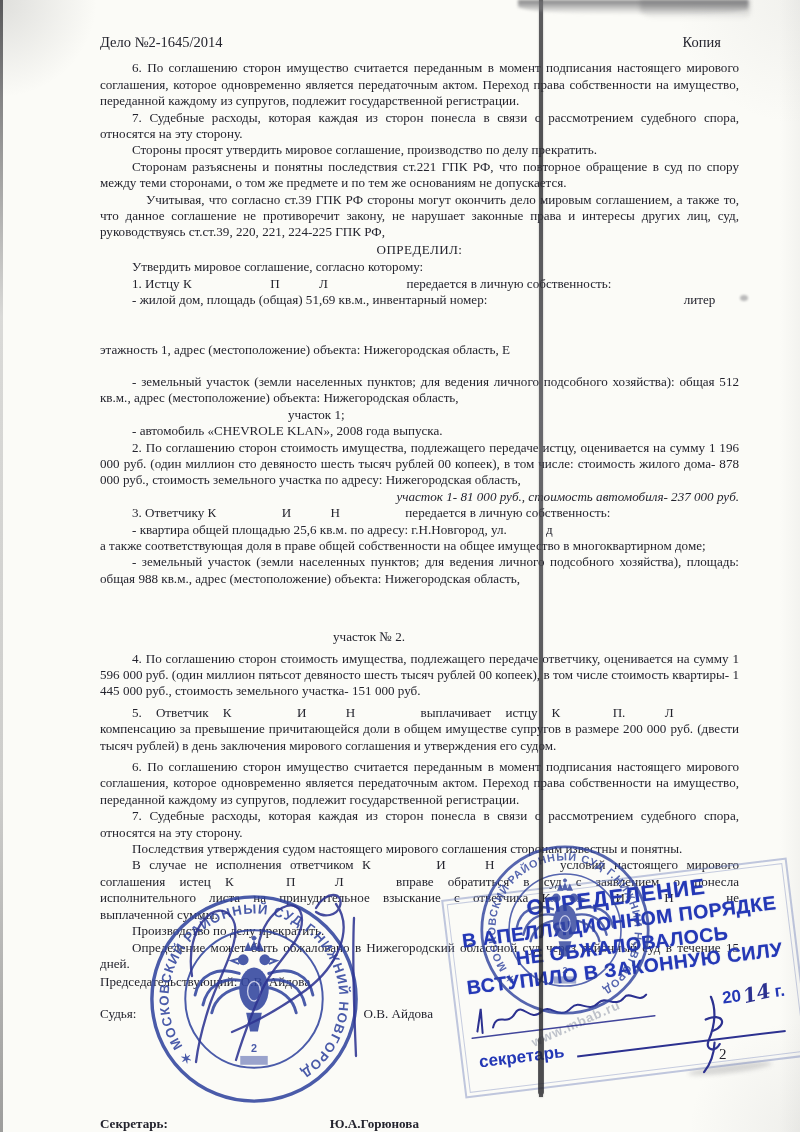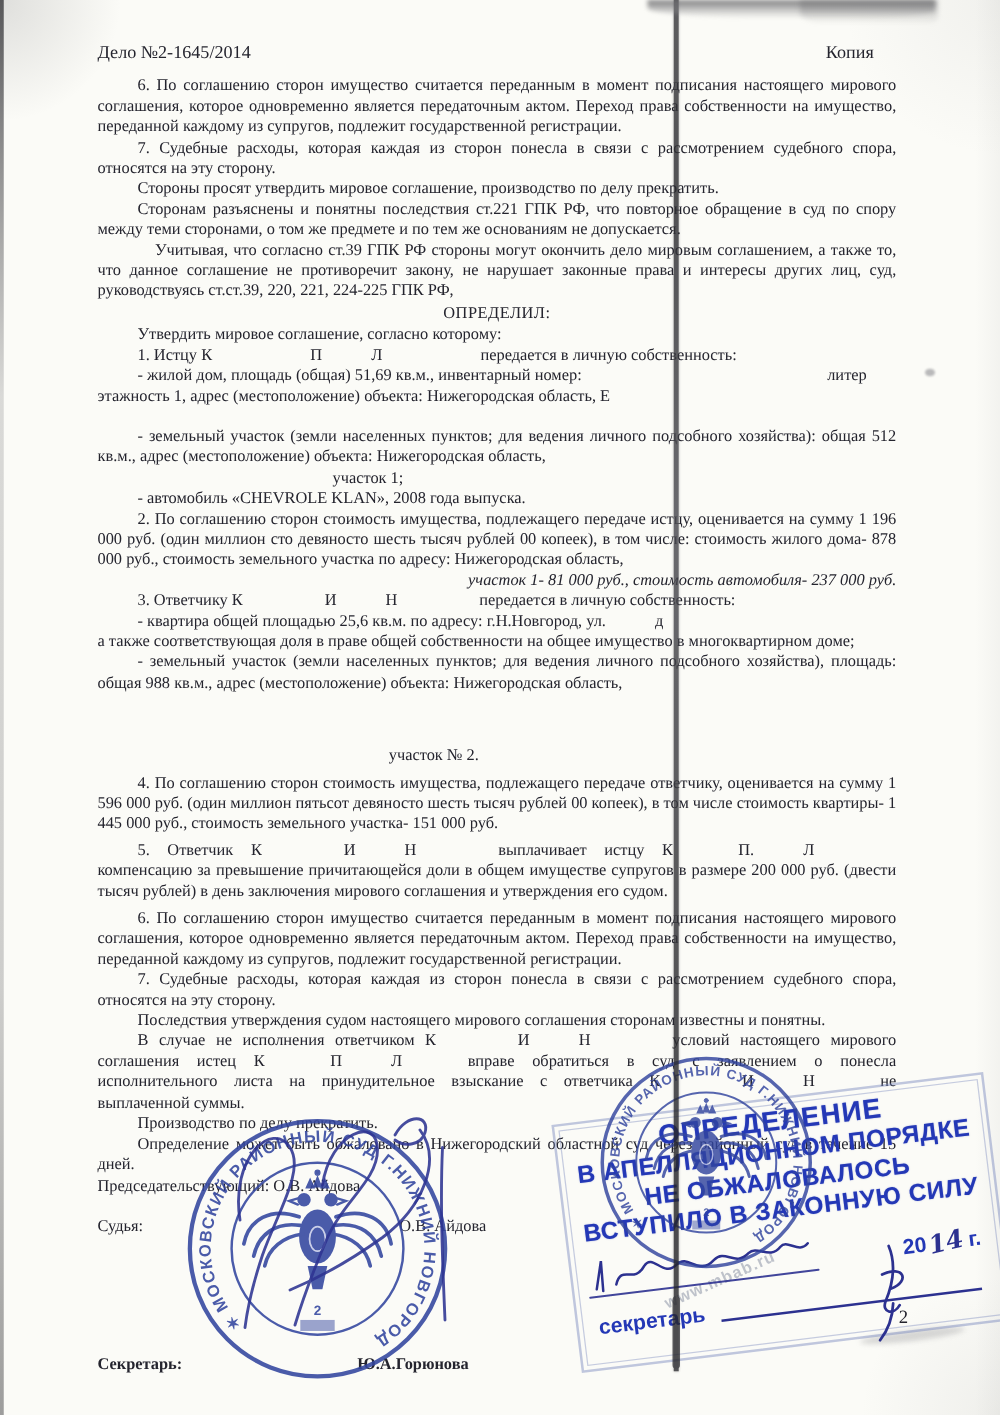--- a/index.html
+++ b/index.html
@@ -8,38 +8,38 @@
     background:
       radial-gradient(circle at 0% 0%, rgba(110,110,112,.20), transparent 7%),
       radial-gradient(circle at 100% 0%, rgba(150,150,150,.10), transparent 9%),
       radial-gradient(circle at 100% 100%, rgba(150,150,150,.12), transparent 8%),
       linear-gradient(to left, rgba(170,170,170,.10), transparent 2.5%),
       #fbfbf7;
     font-family:"Liberation Serif","DejaVu Serif",serif;
     color:#24242e;
   }
   
-  .content{position:absolute;left:78px;top:34px;width:639px;z-index:5;
+  .content{position:absolute;left:100px;top:34px;width:639px;z-index:5;
     font-size:13.1px;line-height:16.4px;}
   .hdr{display:flex;justify-content:space-between;margin-bottom:10px;font-size:14.5px;}
   .hdr .copy{padding-right:18px;}
   p{margin:0;}
   .j{text-align:justify;text-indent:32px;}
   .i{text-indent:32px;}
   .i2{text-indent:46px;text-align:justify;}
-  .ni{text-indent:0;}
+  .ni{text-indent:0;margin-top:33px;}
   .nj{text-indent:0;text-align:justify;}
   .c{text-align:center;letter-spacing:.4px;margin:1px 0;}
   .off1{margin-left:188px;}
   .off2{margin-left:233px;margin-top:42px;}
   .r{text-align:right;font-style:italic;}
   .gap-top{margin-top:16px;}
   .mt6{margin-top:5px;}
   .mt2{margin-top:2px;}
-  .sig-row{display:flex;align-items:flex-end;}
+  .sig-row{display:flex;align-items:flex-end;gap:22px;}
   .sig-row.judge{margin-top:15px;}
   .sig-row.sec{margin-top:94px;font-weight:bold;}
   .sig-row .name{display:inline-block;}
   .sig-row.judge .name{margin-left:205px;}
   .sig-row.sec .name{margin-left:140px;}
   .pagenum{position:absolute;left:719px;top:1046px;font-size:15px;z-index:6;}
   
   .fold-line{position:absolute;left:539px;top:0;width:3.5px;height:1097px;z-index:40;
     background:linear-gradient(to bottom,#3a3a3e 0%,#2c2c30 14%,#4a4a50 38%,#38383c 62%,#232327 88%,#2e2e32 100%);
     opacity:.82;box-shadow:0 0 2px rgba(40,40,40,.45);}

